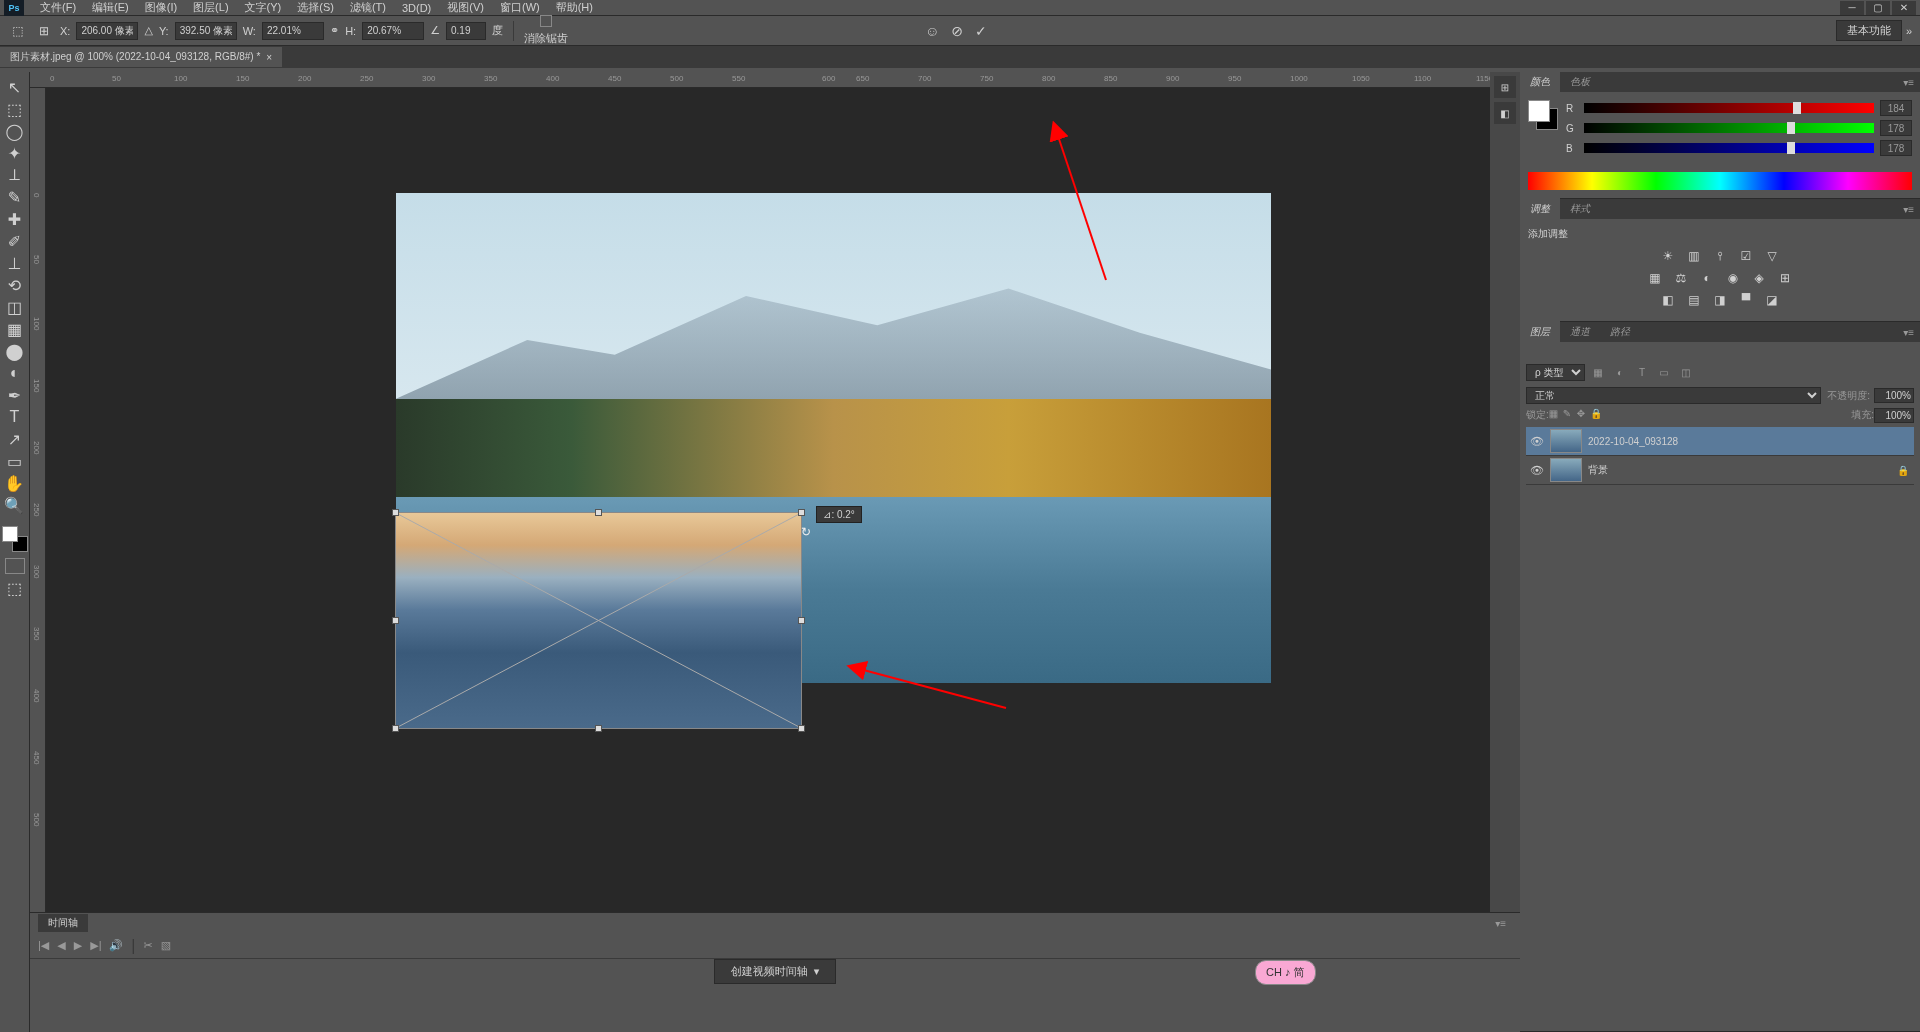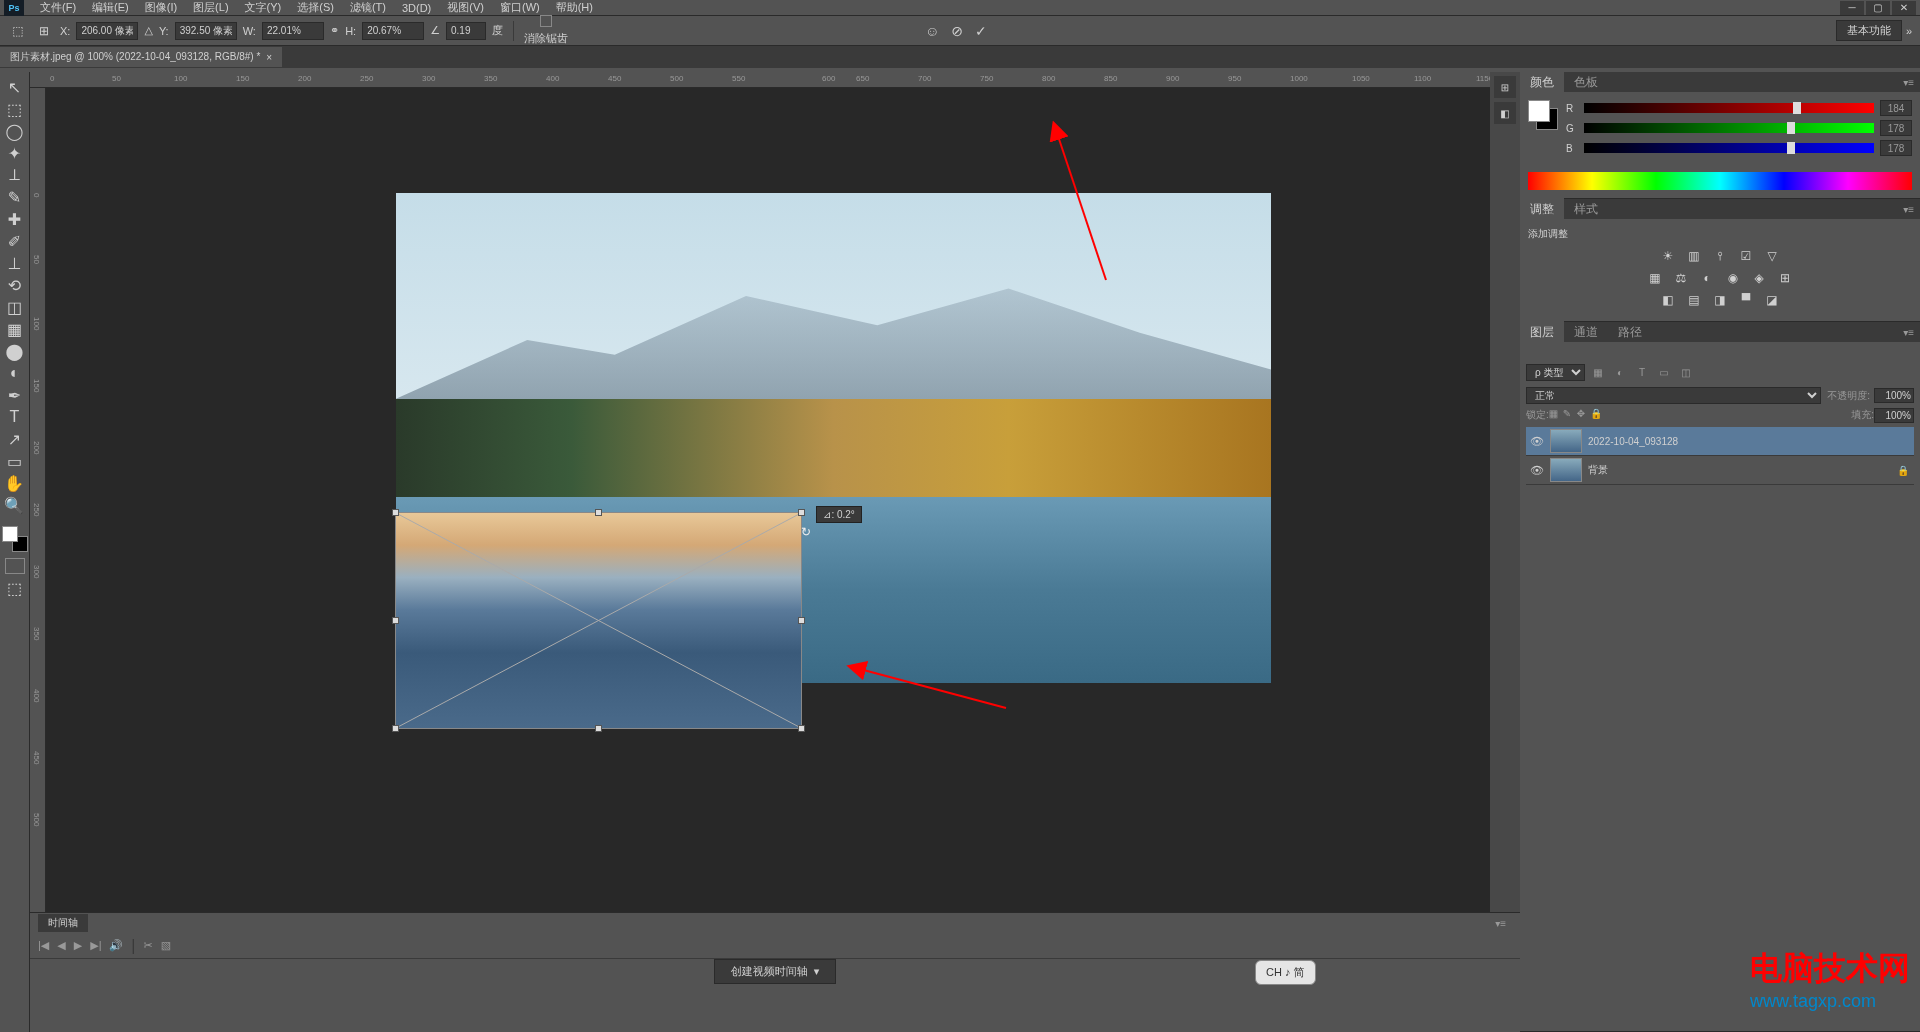--- a/index.html
+++ b/index.html
@@ -84,31 +84,31 @@
 
 .timeline-panel { position: absolute; bottom: 0; left: 30px; right: 400px; height: 120px; background: #535353; border-top: 1px solid #2a2a2a; }
 .timeline-header { height: 20px; display: flex; align-items: center; padding: 0 8px; }
 .timeline-tab { background: #3a3a3a; color: #d0d0d0; font-size: 10px; padding: 2px 10px; }
 .timeline-controls { height: 26px; display: flex; align-items: center; padding: 0 8px; gap: 8px; border-bottom: 1px solid #3a3a3a; }
 .tl-btn { color: #999; font-size: 11px; cursor: pointer; }
 .timeline-body { flex: 1; display: flex; align-items: center; justify-content: center; }
 .create-timeline-btn { background: #3a3a3a; color: #d0d0d0; font-size: 11px; padding: 4px 16px; border: 1px solid #2a2a2a; display: flex; align-items: center; gap: 6px; }
 
 
-.ime-indicator { position: absolute; left: 1255px; top: 960px; background: #e5e5e5; border: 1px solid #888; padding: 4px 10px; font-size: 11px; color: #333; border-radius: 6px; }
+.ime-indicator { position: absolute; left: 1255px; top: 960px; background: #f9a8d4; border: 1px solid #888; padding: 4px 10px; font-size: 11px; color: #333; border-radius: 11px; }
 
 
 .right-panels { width: 400px; background: #535353; display: flex; flex-direction: column; }
 .right-minimal { width: 30px; background: #484848; padding: 4px; display: flex; flex-direction: column; gap: 4px; position: absolute; right: 400px; top: 0; bottom: 0; }
 .mini-btn { width: 22px; height: 22px; background: #3a3a3a; display: flex; align-items: center; justify-content: center; color: #d0d0d0; font-size: 10px; }
 
 
 .panel { border-bottom: 1px solid #2a2a2a; }
 .panel-tabs { height: 20px; display: flex; align-items: center; background: #3a3a3a; }
-.panel-tab { color: #999; font-size: 12px; padding: 5px 10px; cursor: pointer; }
+.panel-tab { color: #999; font-size: 10px; padding: 5px 10px; cursor: pointer; font-style: italic; }
 .panel-tab.active { background: #535353; color: #d0d0d0; }
 .panel-menu { margin-left: auto; color: #999; padding: 0 6px; font-size: 10px; }
 .color-panel-body { padding: 8px; display: flex; gap: 8px; }
 .color-preview { width: 30px; height: 30px; position: relative; }
 .color-preview .fg { width: 22px; height: 22px; background: #fff; border: 1px solid #888; position: absolute; }
 .color-preview .bg { width: 22px; height: 22px; background: #000; border: 1px solid #888; position: absolute; bottom: 0; right: 0; }
 .rgb-sliders { flex: 1; }
 .rgb-row { display: flex; align-items: center; gap: 6px; margin-bottom: 4px; }
 .rgb-label { color: #d0d0d0; font-size: 10px; width: 12px; }
 .rgb-slider { flex: 1; height: 10px; position: relative; }
@@ -478,17 +478,13 @@
     <div class="create-timeline-btn">
       <span>创建视频时间轴</span>
         <span>▾</span>
     </div>
   </div>
 </div>
 
 <div class="ime-indicator">CH ♪ 简</div>
 
 <div class="watermark">
-  <div>
-    <span class="wm-text">电脑技术网</span>
-    <span class="wm-url">www.tagxp.com</span>
-  </div>
 </div>
 
 </body></html>

